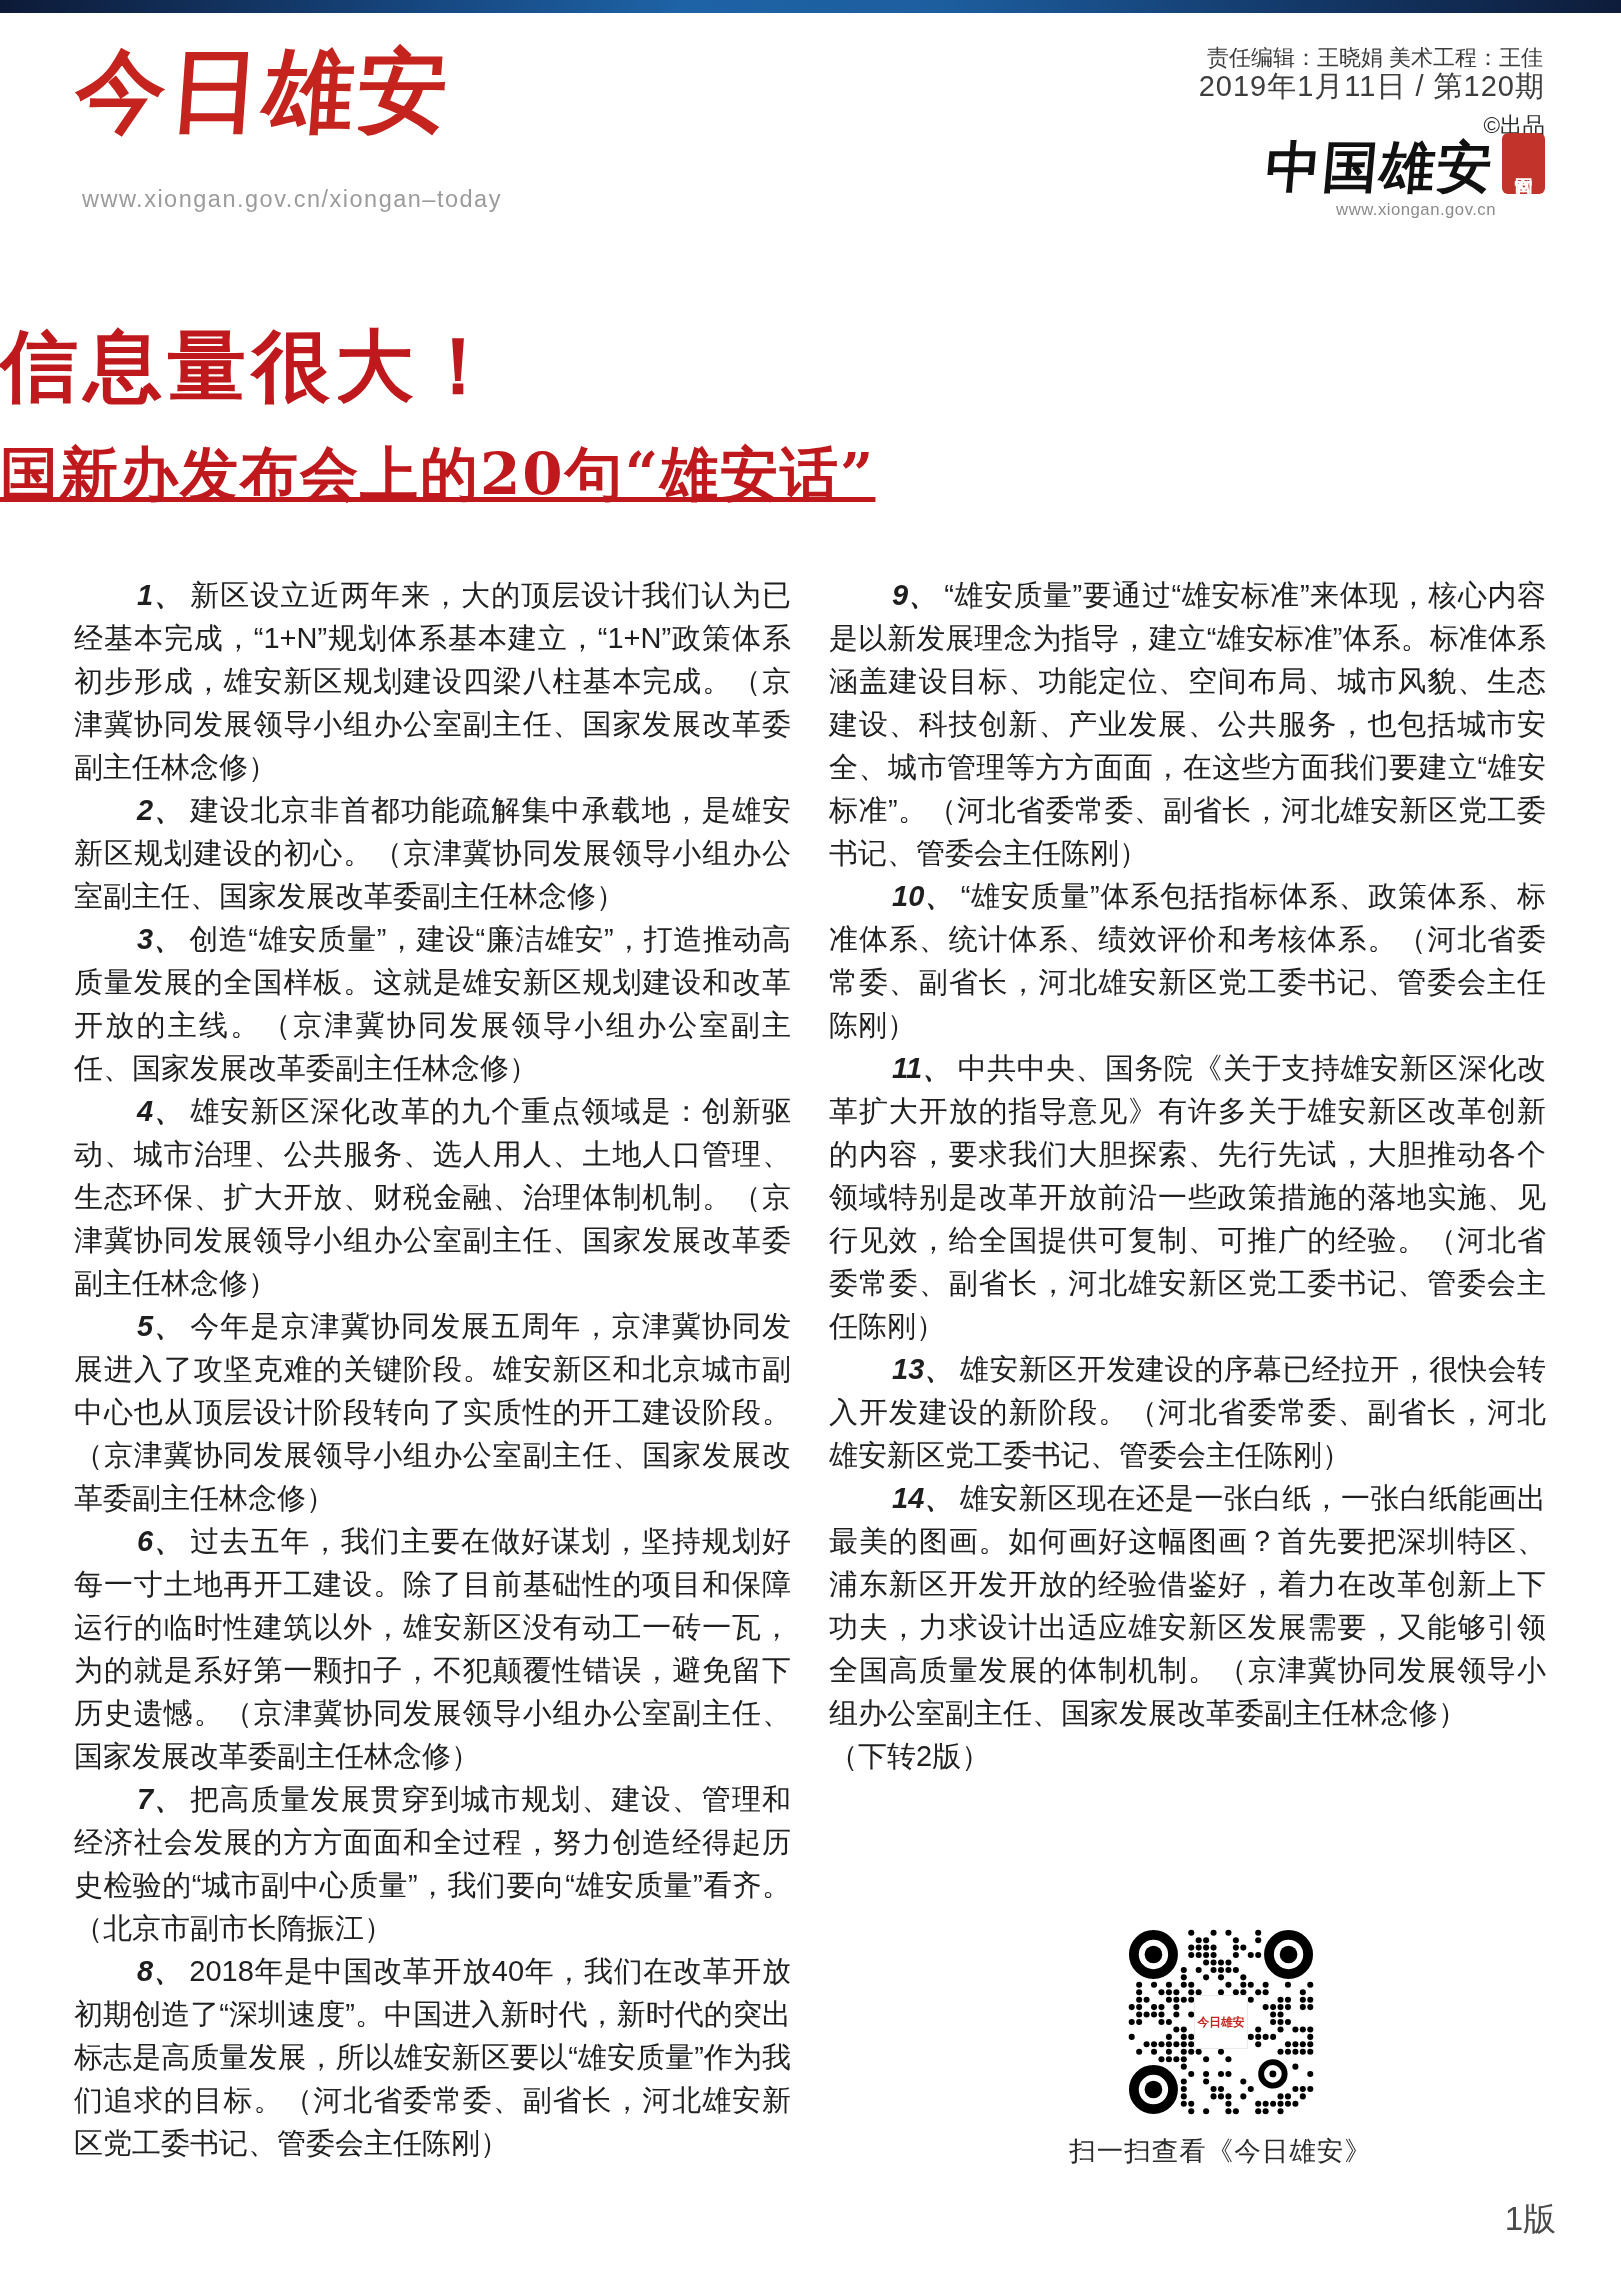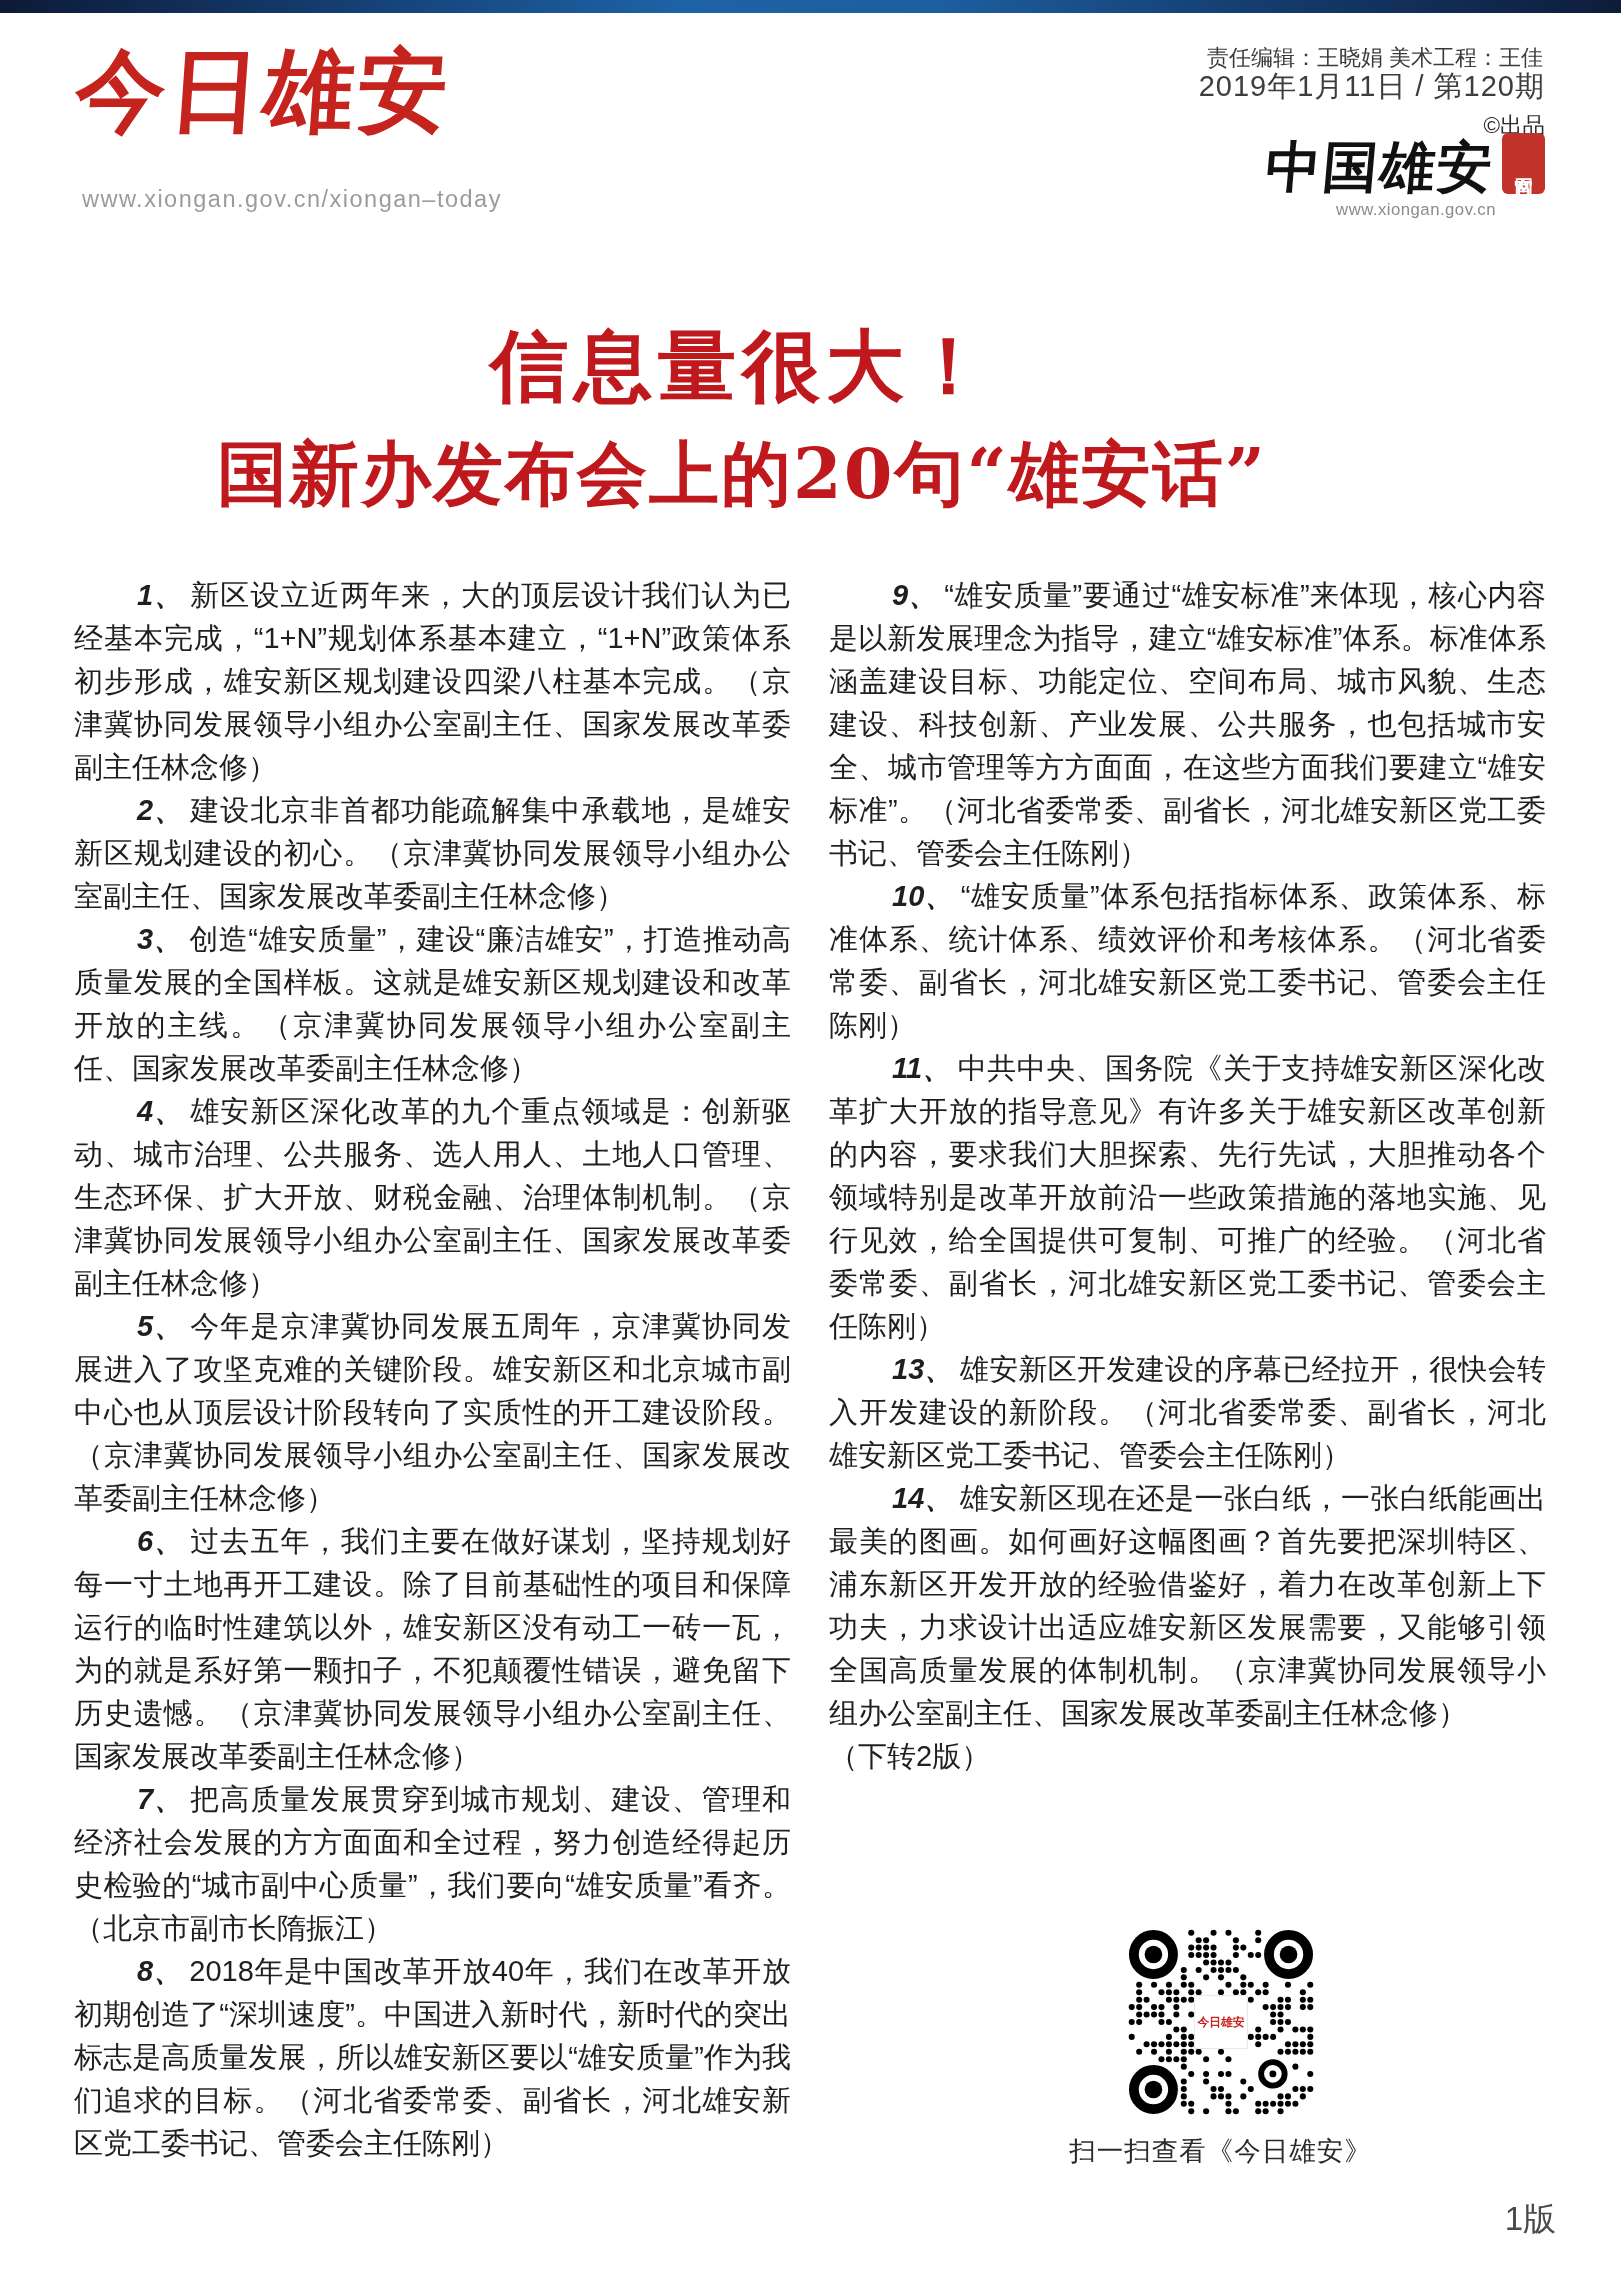--- a/index.html
+++ b/index.html
@@ -18,24 +18,24 @@
   .produced{position:absolute;right:76px;top:110px;font-size:22.5px;color:#2b2b2b;text-align:right;}
   .brand-row{position:absolute;right:76px;top:133px;display:flex;align-items:flex-start;}
   .brand{font-family:"DejaVu Serif",serif;font-weight:bold;font-size:55px;color:#111;
          transform:skewX(-5deg);letter-spacing:2px;line-height:1.0;margin-top:5.9px;}
   .seal{width:43px;height:61px;background:#c2342b;border-radius:5.9px;margin-left:7.8px;
         display:flex;align-items:center;justify-content:center;}
   .seal span{color:#fff;font-size:18.6px;line-height:20.6px;writing-mode:vertical-rl;
              text-orientation:upright;letter-spacing:2px;font-weight:bold;}
   .brand-url{position:absolute;right:125px;top:200px;font-size:16.7px;color:#8a8a8a;letter-spacing:0.5px;text-align:center;}
   
-  .headline{position:absolute;left:0;top:312px;width:1484px;text-align:center;
+  .headline{position:absolute;left:0;top:312px;width:1484px;text-align:left;
             font-family:"DejaVu Serif",serif;font-weight:900;color:#c0191d;line-height:108px;}
   .headline .h1{font-size:78px;letter-spacing:5.9px;}
-  .headline .h2{font-size:70px;letter-spacing:2px;}
+  .headline .h2{font-size:58px;letter-spacing:2px;text-decoration:underline;}
   
   .col{position:absolute;top:574px;width:717px;font-size:29px;line-height:43px;
        text-align:justify;color:#1f1f1f;}
   #col-left{left:74px;}
   #col-right{left:829px;}
   .para{margin:0;text-indent:63px;}
   .pnum{font-style:italic;font-weight:bold;font-family:"Liberation Sans",sans-serif;padding-right:5.9px;}
   .continuation{margin:0;text-indent:0;text-align:left;}
   
   .qr-wrap{position:absolute;left:1039px;top:1929px;width:363px;text-align:center;}

